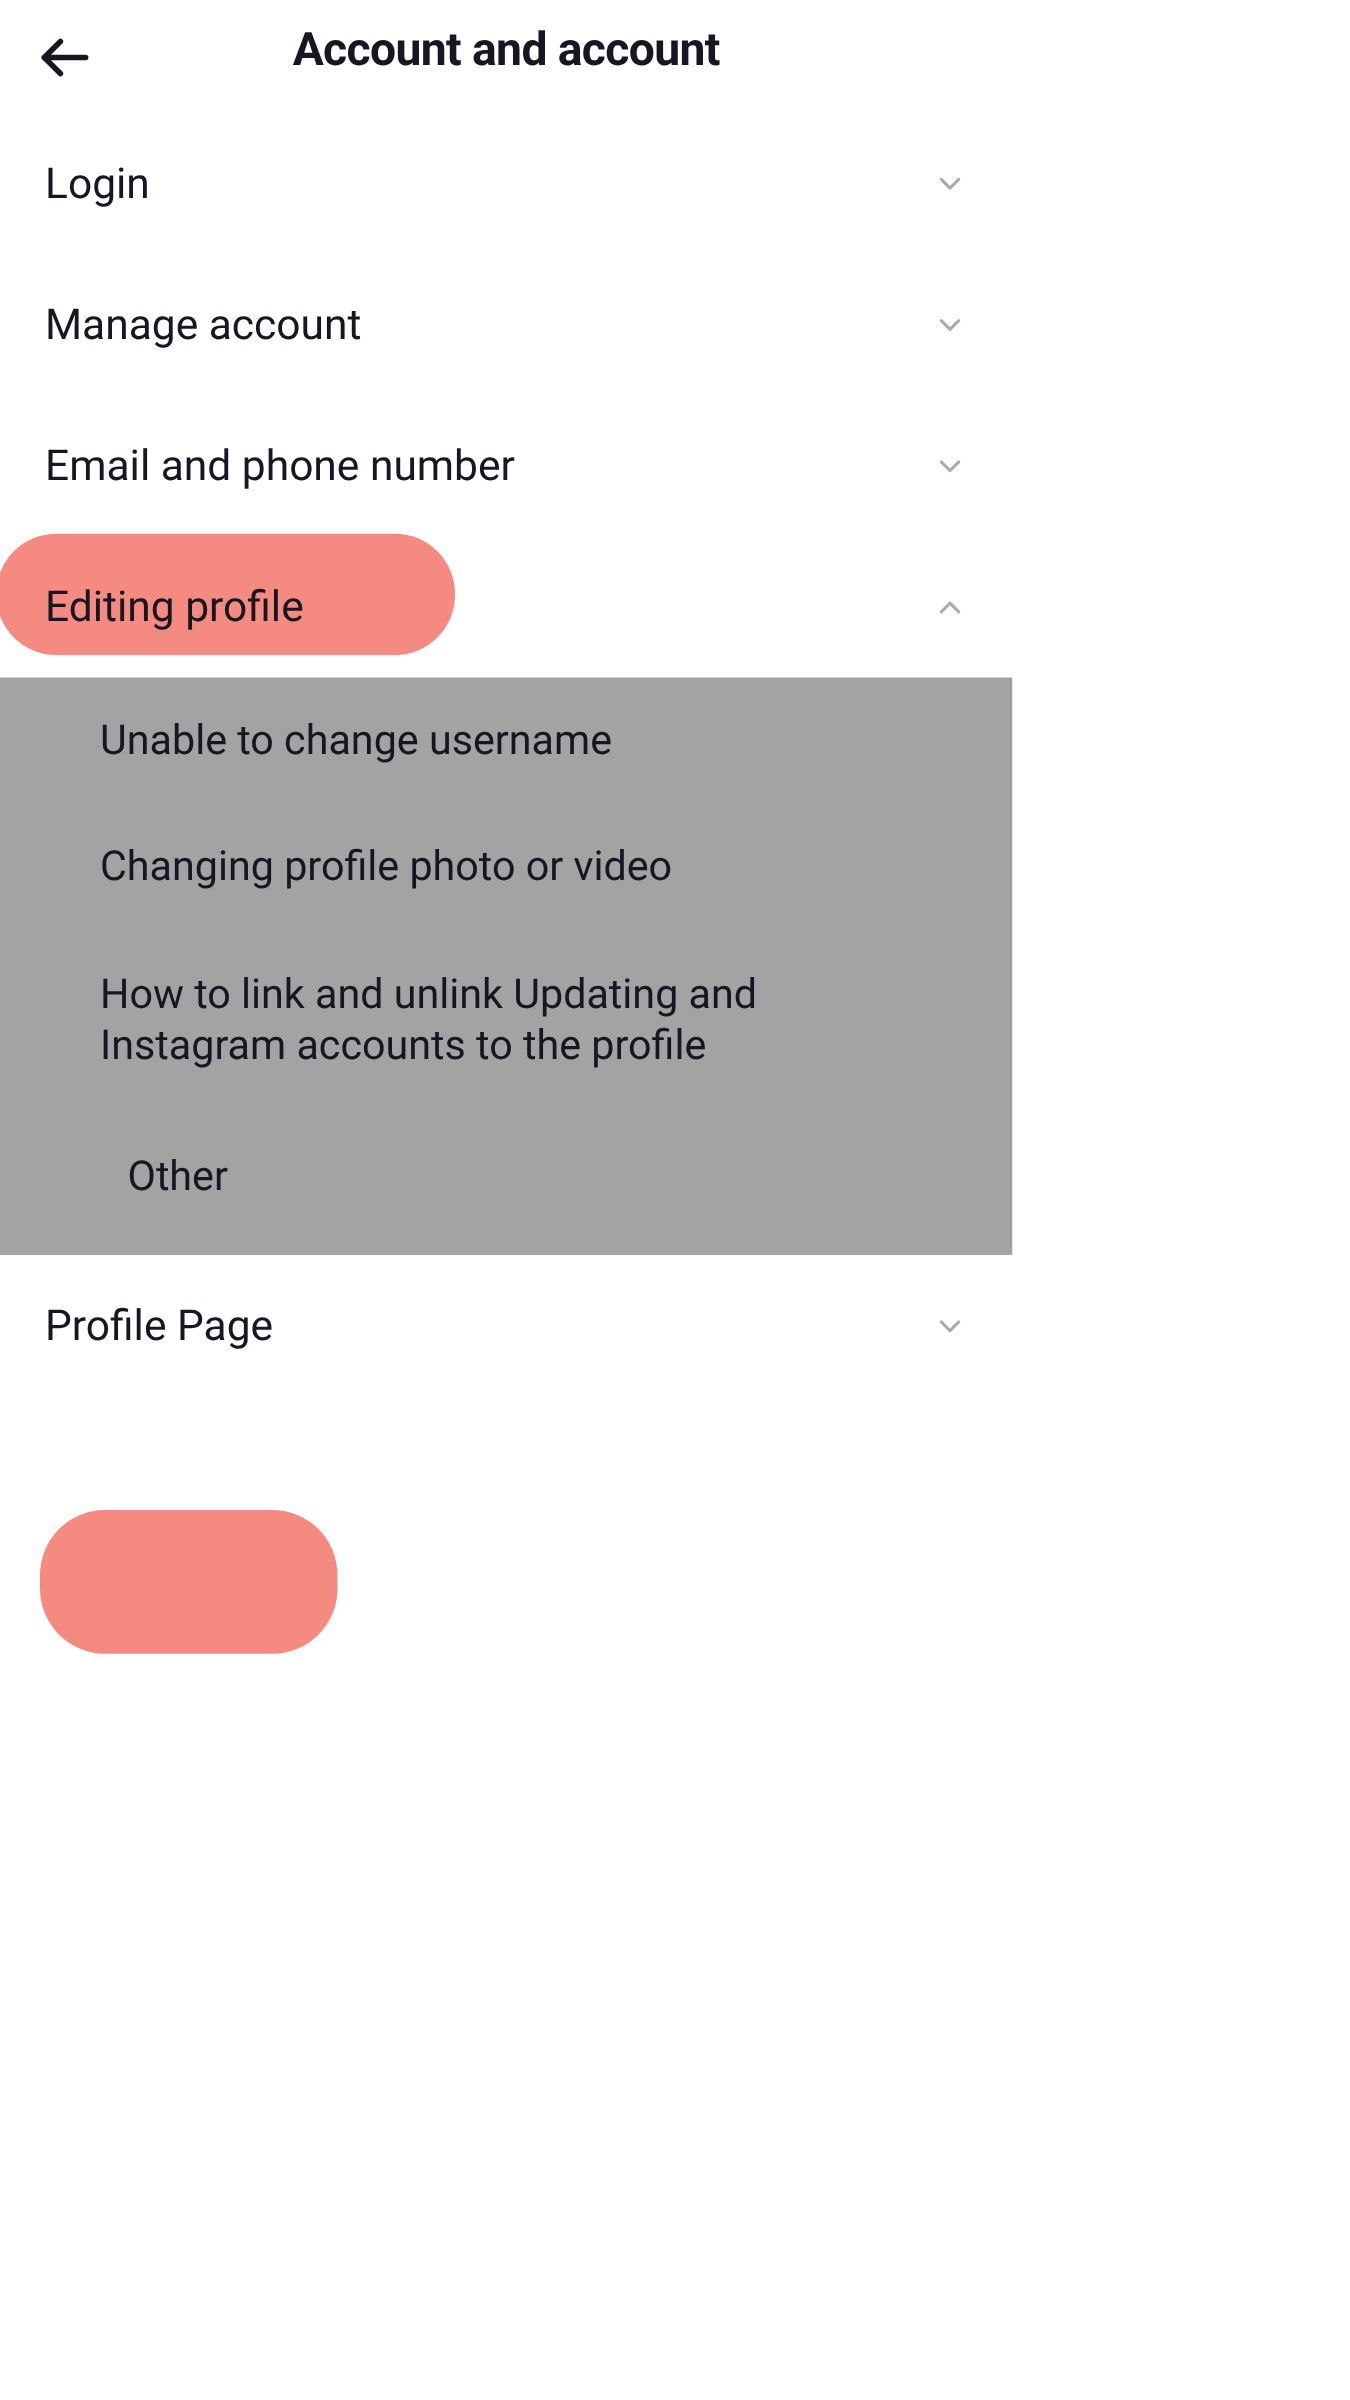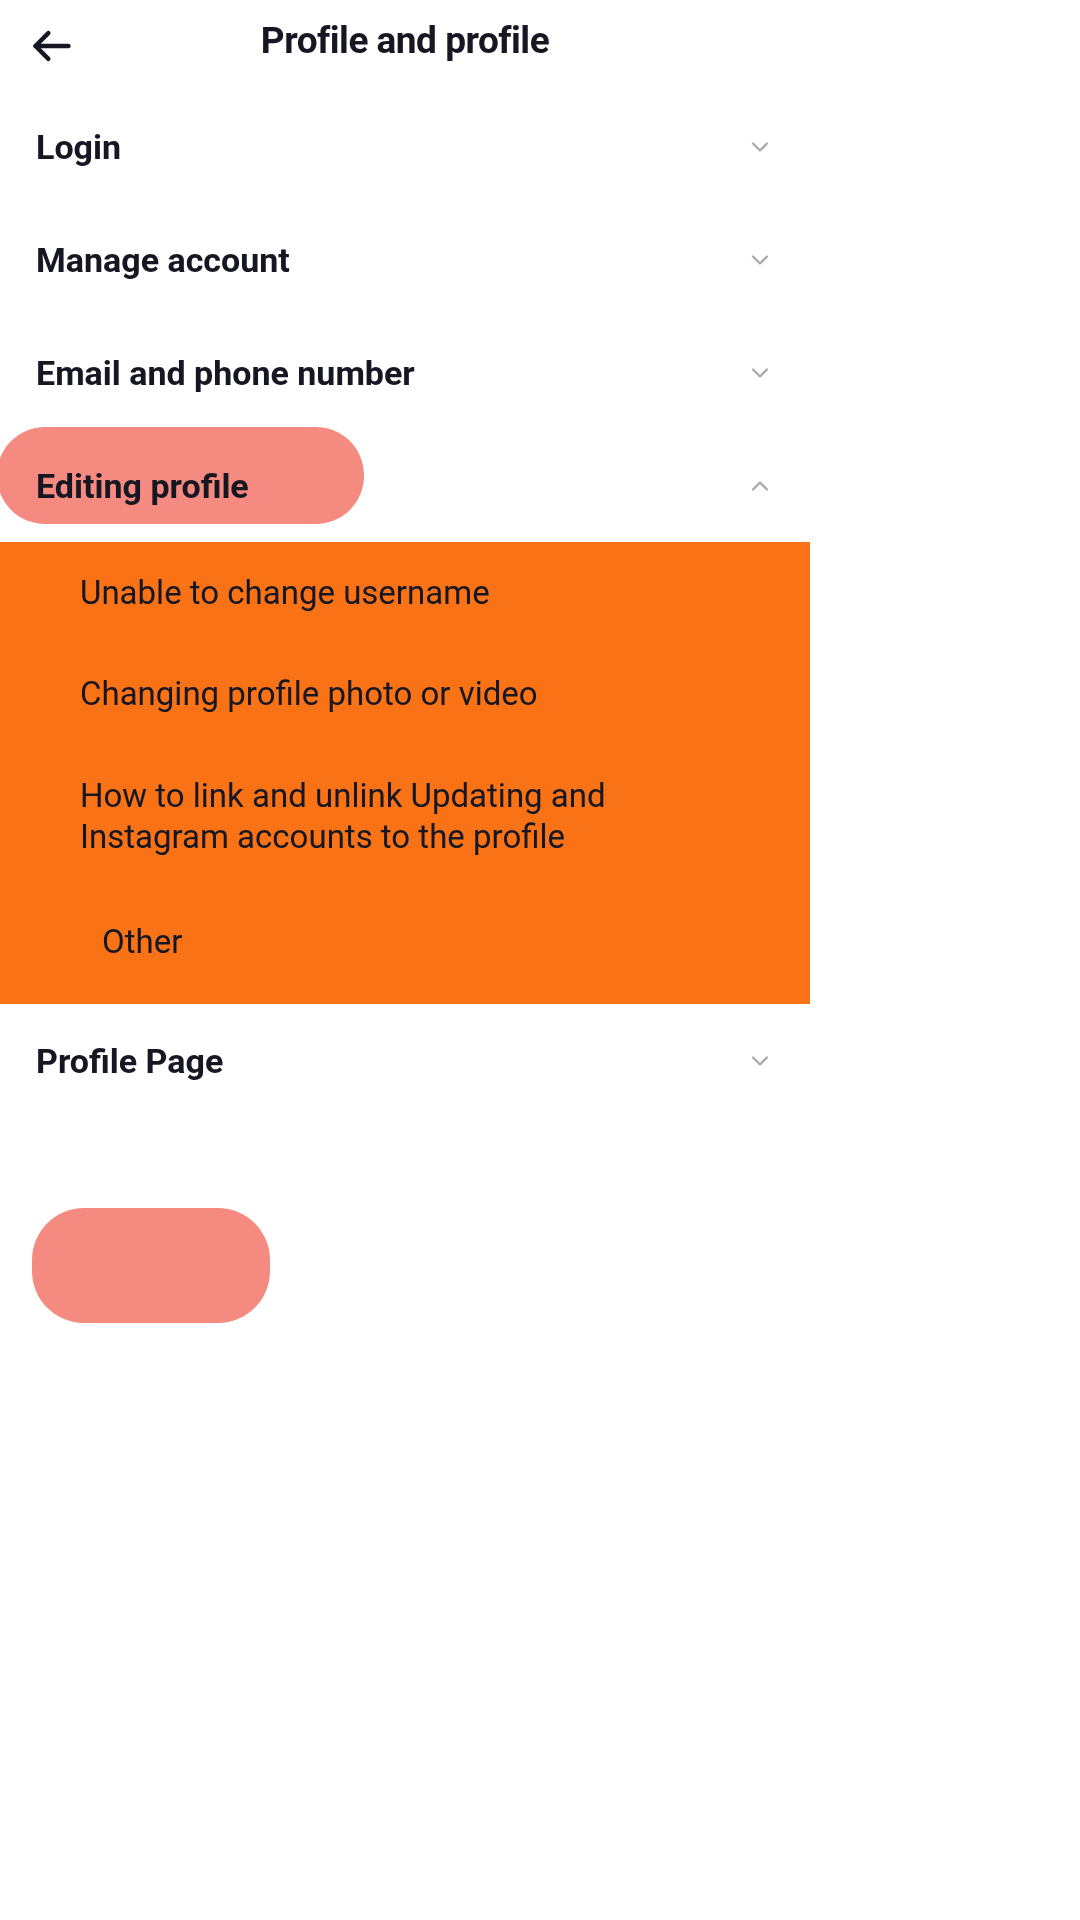--- a/index.html
+++ b/index.html
@@ -39,42 +39,42 @@
     display: flex;
     align-items: center;
     justify-content: space-between;
     padding: 0 36px;
     height: 113px;
     cursor: pointer;
     position: relative;
   }
   .section-label {
     font-size: 34px;
-    font-weight: 700;
+    font-weight: 400;
     color: #161722;
     position: relative;
   }
   .chevron {
     color: #aaa;
     width: 28px;
     height: 28px;
     flex-shrink: 0;
   }
   .highlight-main {
     position: absolute;
     left: -3px;
     top: 427px;
     height: 97px;
     width: 367px;
     background: #f58a81;
     border-radius: 48px;
     z-index: 1;
   }
   .sublist {
-    background: #f97316;
+    background: #a3a3a3;
     padding: 0 0 2px 0;
   }
   .sub-item {
     padding: 30px 80px 30px 80px;
     font-size: 33px;
     font-weight: 400;
     color: #161722;
     line-height: 1.25;
     cursor: pointer;
     position: relative;
@@ -97,21 +97,21 @@
 <div class="highlight-main"></div>
 <div class="highlight-other"></div>
 
 <div class="header">
   <div class="back-btn">
     <svg viewBox="0 0 24 24" width="44" height="44" fill="none" stroke="#161722" stroke-width="2.4" stroke-linecap="round" stroke-linejoin="round">
       <line x1="21" y1="12" x2="3" y2="12"></line>
       <polyline points="10 5 3 12 10 19"></polyline>
     </svg>
   </div>
-  <div class="title z2">Profile and profile</div>
+  <div class="title z2">Account and account</div>
 </div>
 
 <div class="section-row">
   <span class="section-label">Login</span>
   <svg class="chevron" viewBox="0 0 24 24" fill="none" stroke="#aaa" stroke-width="2" stroke-linecap="round" stroke-linejoin="round">
     <polyline points="6 9 12 15 18 9"></polyline>
   </svg>
 </div>
 
 <div class="section-row">

